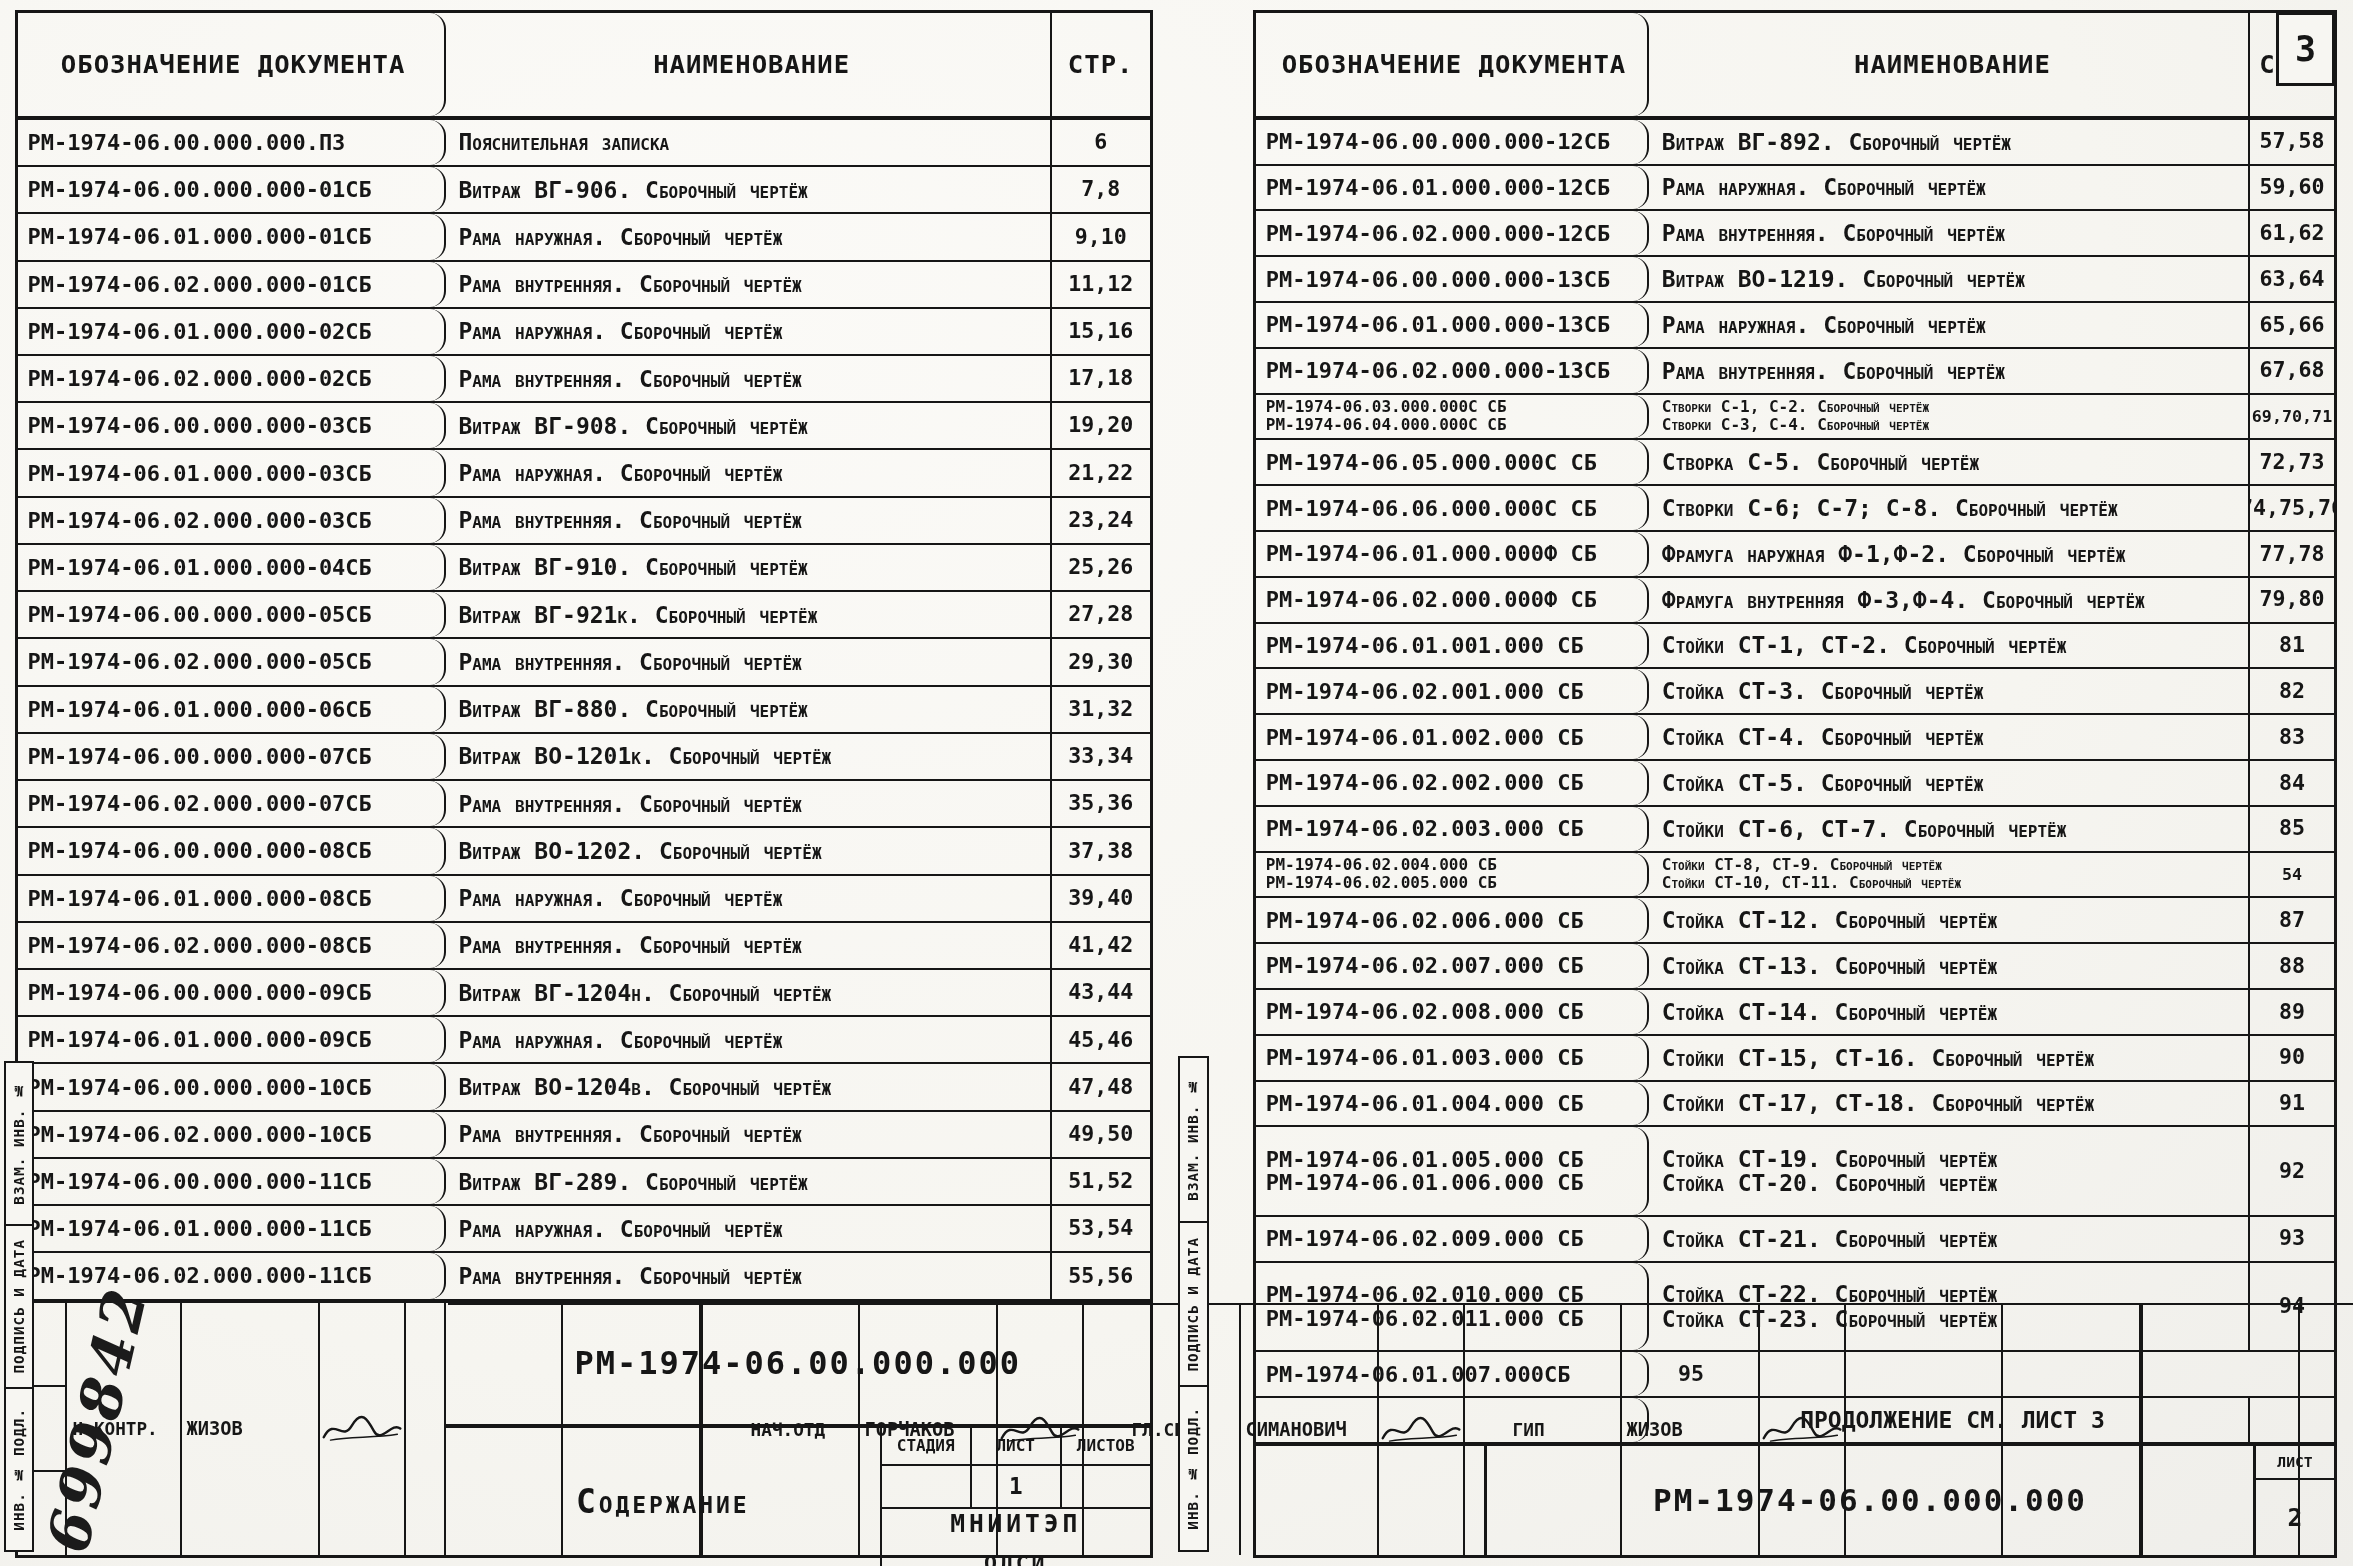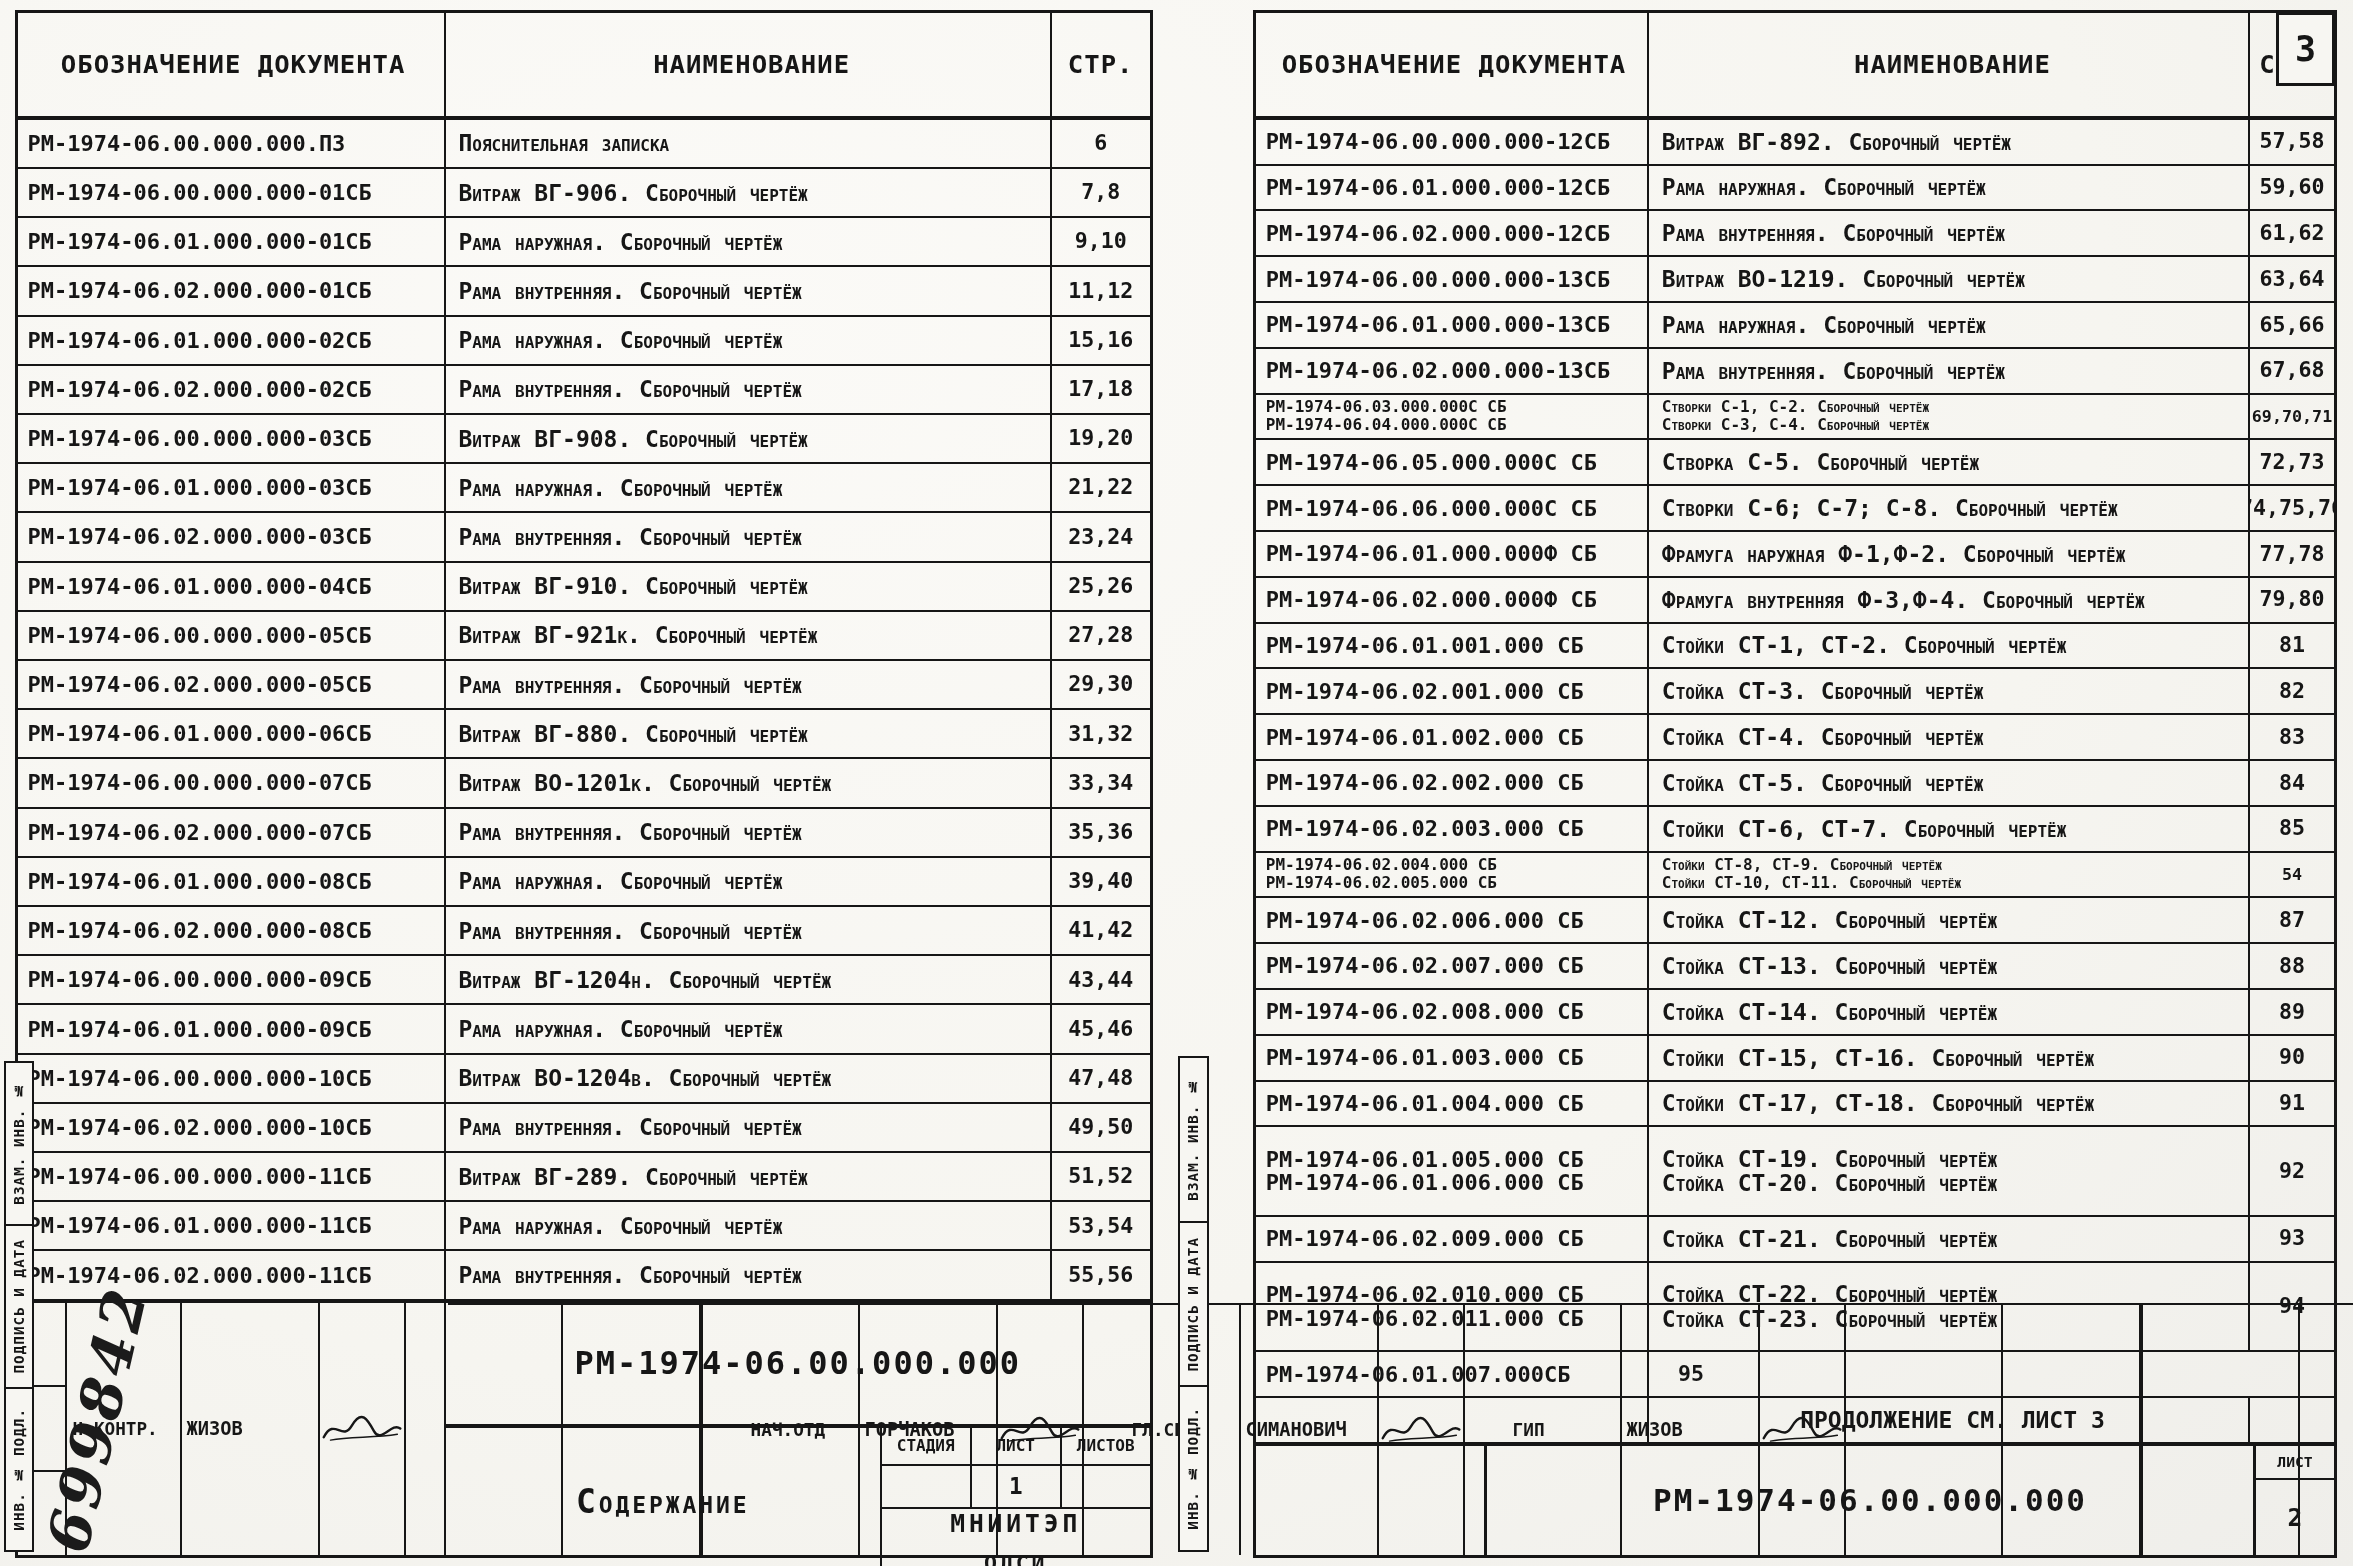--- a/index.html
+++ b/index.html
@@ -9,21 +9,21 @@
           background:radial-gradient(ellipse at 30% 20%, #fbfaf7 0%, #f6f5f0 60%, #efeeea 100%); }
   .panel{ position:absolute; top:9.8px; height:1548px; border:3.9px solid var(--ink); background:transparent; display:flex; flex-direction:column; box-sizing:border-box; }
   .panel.left{ left:14.7px;  width:1138px; }
   .panel.right{ left:1253px; width:1084px; }
   .thead{ height:103px; display:flex; border-bottom:4.9px solid var(--ink); flex:none; }
   .thead .hc{ display:flex; align-items:center; justify-content:center; font-weight:bold; font-size:25.6px; letter-spacing:1px; box-sizing:border-box; }
   .rows{ display:flex; flex-direction:column; flex:1; }
   .trow{ display:flex; flex:1; border-top:2.5px solid var(--ink); box-sizing:border-box; min-height:0; }
   .rows .trow:first-child{ border-top:none; }
   .cell{ display:flex; align-items:center; box-sizing:border-box; white-space:pre-line; overflow:hidden; line-height:1.05; }
-  .c-d{ width:428px; border-right:2.9px solid var(--ink); padding:0 4.9px 0 9.8px; font-size:22px; font-weight:bold; flex:none; }
+  .c-d{ width:428px; border-right:2.9px solid var(--ink); padding:0 4.9px 0 9.8px; font-size:22px; font-weight:bold; flex:none;border-radius:16px; }
   .c-n{ flex:1; border-right:2.9px solid var(--ink); padding:0 4.9px 0 12.8px; font-size:23px; font-weight:bold; font-variant:small-caps; }
   .c-p{ width:98px; justify-content:center; font-size:21.6px; font-weight:bold; flex:none; padding:0 16px; text-align:center; }
   .panel.right .c-d{ width:393px; }
   .panel.right .c-p{ width:84px; }
   .trow[data-variant="dbl"] .cell{ font-size:16px; line-height:1.15; }
   .trow[data-variant="dbl"] .c-p{ font-size:16.7px; }
   .trow[data-variant="tall"]{ flex:2; }
   .trow[data-variant="cont"] .c-n{ justify-content:center; }
   
   .pagebox{ position:absolute; top:-1px; right:-1px; width:59px; height:74px; border:3.4px solid var(--ink);
@@ -156,20 +156,25 @@
         <div class="cell c-d">РМ-1974-06.00.000.000-07СБ</div>
         <div class="cell c-n">Витраж ВО-1201к. Сборочный чертёж</div>
         <div class="cell c-p">33,34</div>
       </div>
         <div class="trow">
         <div class="cell c-d">РМ-1974-06.02.000.000-07СБ</div>
         <div class="cell c-n">Рама внутренняя. Сборочный чертёж</div>
         <div class="cell c-p">35,36</div>
       </div>
         <div class="trow">
+        <div class="cell c-d">РМ-1974-06.00.000.000-08СБ</div>
+        <div class="cell c-n">Витраж ВО-1202. Сборочный чертёж</div>
+        <div class="cell c-p">37,38</div>
+      </div>
+        <div class="trow">
         <div class="cell c-d">РМ-1974-06.01.000.000-08СБ</div>
         <div class="cell c-n">Рама наружная. Сборочный чертёж</div>
         <div class="cell c-p">39,40</div>
       </div>
         <div class="trow">
         <div class="cell c-d">РМ-1974-06.02.000.000-08СБ</div>
         <div class="cell c-n">Рама внутренняя. Сборочный чертёж</div>
         <div class="cell c-p">41,42</div>
       </div>
         <div class="trow">

